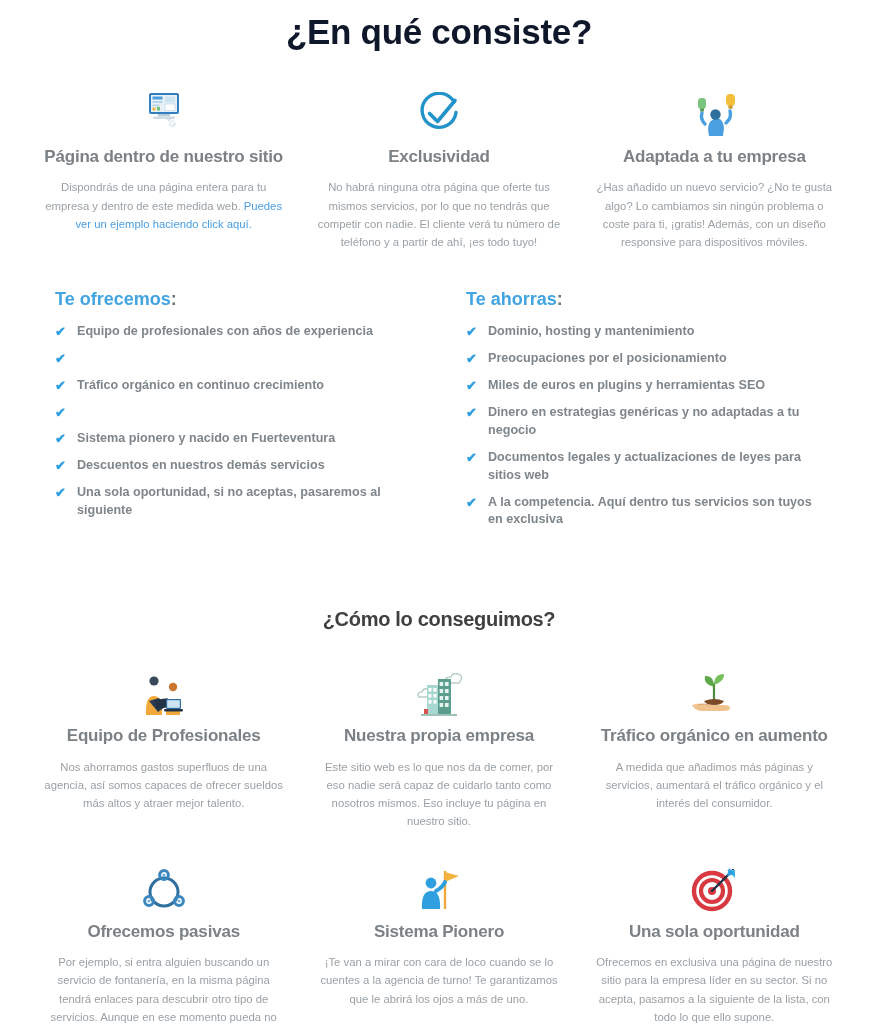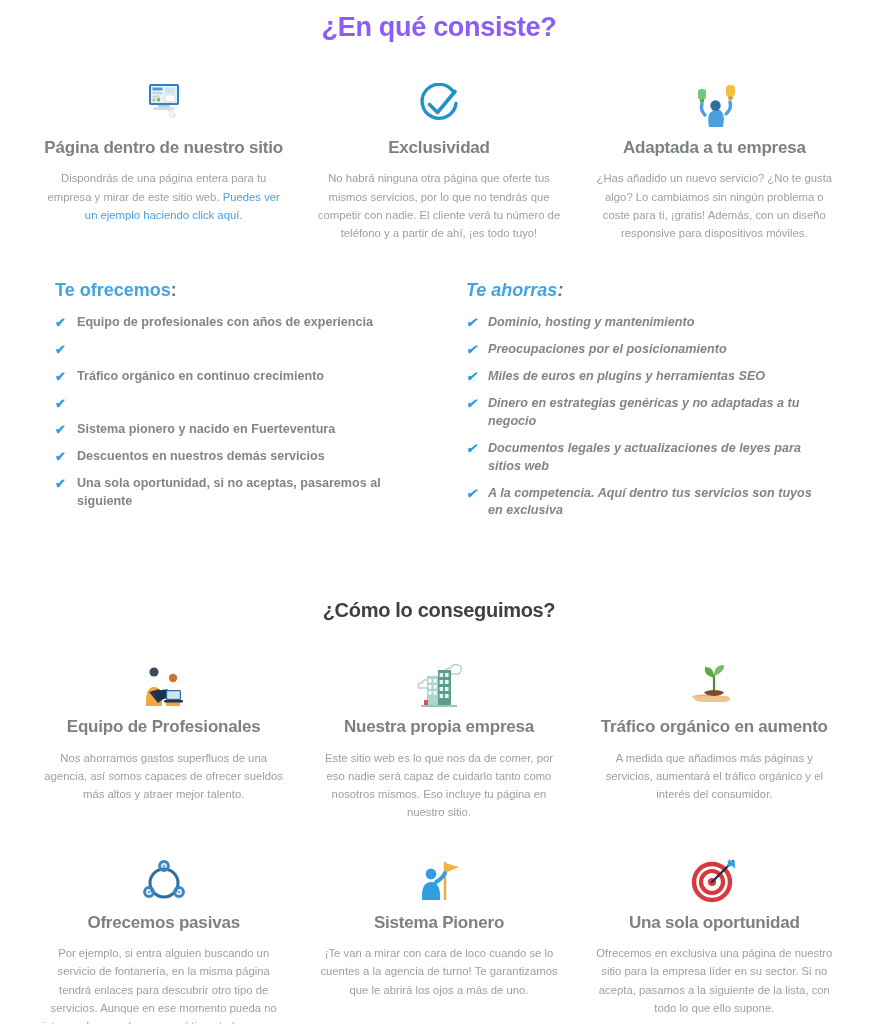--- a/index.html
+++ b/index.html
@@ -8,23 +8,23 @@
     background: #ffffff;
     font-family: "Liberation Sans", sans-serif;
   }
   body { overflow-x: hidden; }
 
   .page { width: 878px; position: relative; }
 
   
   .section-title {
     text-align: center;
-    font-size: 27px;
+    font-size: 35px;
     font-weight: bold;
-    color: #8b5cf6;
+    color: #0f172a;
     letter-spacing: -0.3px;
   }
   .section-title.s1 { padding-top: 12px; }
   .section-title.s2 { color: #404040; font-size: 20px; }
 
   
   .row3 {
     display: flex;
     width: 878px;
     padding: 0 26px;
@@ -63,21 +63,21 @@
     text-decoration: none;
   }
 
   
   .lists {
     display: flex;
     padding: 0 55px;
     margin-top: 38px;
   }
   .list-col { flex: 1 1 0; padding-right: 26px; }
-  .list-col:last-child { padding-right: 0; padding-left: 28px; font-style: italic; }
+  .list-col:last-child { padding-right: 0; padding-left: 28px; }
 
   .list-head {
     text-align: left;
     font-size: 18px;
     font-weight: bold;
     color: #43a4e2;
     margin-bottom: 13px;
   }
   .list-head .colon { color: #6b7378; }
 
@@ -126,21 +126,21 @@
           <rect x="15.5" y="17.5" width="3" height="3" fill="#f0b840"></rect>
           <rect x="20" y="17" width="3" height="3.5" fill="#6fc07a"></rect>
           <rect x="28" y="6.5" width="10" height="6" fill="#cfe4f2"></rect>
           <rect x="28" y="14" width="10" height="6.5" fill="#ffffff" stroke="#bcd7ea" stroke-width="0.7"></rect>
           <rect x="21" y="24" width="12" height="2.5" fill="#b9ccd9"></rect>
           <rect x="16" y="26.5" width="22" height="2.5" rx="1.2" fill="#cfdce5"></rect>
           <path d="M30 29 q8 1 9 6 l-3 -1 l1 3 l-5 -2 l2 -2 z" fill="#f7fbfd" stroke="#cfdce5" stroke-width="0.8"></path>
         </svg>
       </div>
       <div class="card-title">Página dentro de nuestro sitio</div>
-      <div class="card-text"><span>Dispondrás de una página entera para tu empresa y mirar de este sitio web. </span><span class="lnk">Puedes ver un ejemplo haciendo click aquí.</span></div>
+      <div class="card-text"><span>Dispondrás de una página entera para tu empresa y dentro de este medida web. </span><span class="lnk">Puedes ver un ejemplo haciendo click aquí.</span></div>
     </div>
 
     <div class="col3">
       <div class="icon-wrap">
         <svg width="46" height="46" viewBox="0 0 46 46">
           <path d="M38 10 A17 17 0 1 0 40 20.5" fill="none" stroke="#2293c8" stroke-width="3.4" stroke-linecap="round"></path>
           <path d="M13.5 21.5 L21.5 29.5 L39 8.5" fill="none" stroke="#2293c8" stroke-width="3.6" stroke-linecap="round" stroke-linejoin="round"></path>
         </svg>
       </div>
       <div class="card-title">Exclusividad</div>

